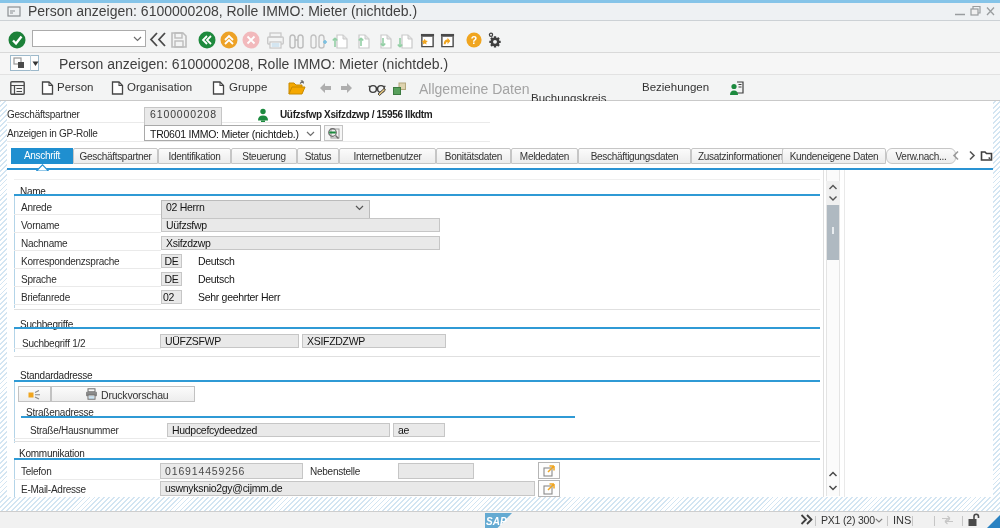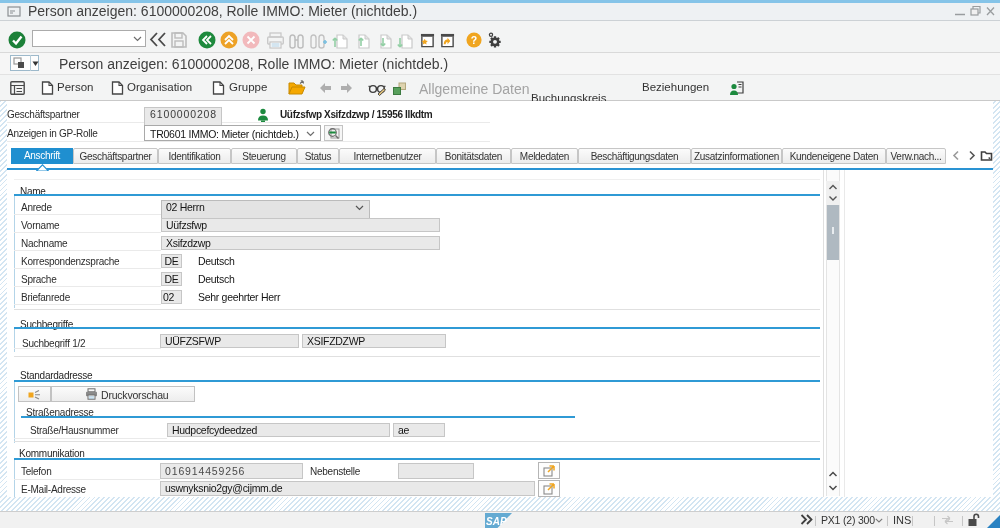--- a/index.html
+++ b/index.html
@@ -217,23 +217,23 @@
 
 <div class="abs" style="left:11px;top:148px;width:62px;height:16px;background:#1f8fd0;color:#fff;font-size:10px;letter-spacing:-0.3px;text-align:center;line-height:16px;">Anschrift</div>
 <div class="tab" style="left:73px;width:85px;">Geschäftspartner</div>
 <div class="tab" style="left:158px;width:73px;">Identifikation</div>
 <div class="tab" style="left:231px;width:66px;">Steuerung</div>
 <div class="tab" style="left:297px;width:42px;">Status</div>
 <div class="tab" style="left:339px;width:97px;">Internetbenutzer</div>
 <div class="tab" style="left:436px;width:75px;">Bonitätsdaten</div>
 <div class="tab" style="left:511px;width:67px;">Meldedaten</div>
 <div class="tab" style="left:578px;width:113px;">Beschäftigungsdaten</div>
-<div class="tab" style="left:691px;width:91px;">Zusatzinformationen</div>
+<div class="tab" style="left:691px;width:99px;">Zusatzinformationen</div>
 <div class="tab" style="left:782px;width:104px;">Kundeneigene Daten</div>
-<div class="tab" style="left:886px;width:60px;">Verw.nach...</div>
+<div class="tab" style="left:886px;width:70px;border-radius:6px;">Verw.nach...</div>
 <svg class="abs" style="left:951px;top:150px;" width="10" height="11" viewBox="0 0 10 11">
     <path d="M7 1.5 L3 5.5 L7 9.5" stroke="#9a9a9a" stroke-width="1.6" fill="none"></path>
   </svg>
 <svg class="abs" style="left:967px;top:150px;" width="10" height="11" viewBox="0 0 10 11">
     <path d="M3 1.5 L7 5.5 L3 9.5" stroke="#555" stroke-width="1.6" fill="none"></path>
   </svg>
 <svg class="abs" style="left:980px;top:149px;" width="13" height="13" viewBox="0 0 13 13">
  <path d="M1.5 3 H5 L6.5 4.5 H11.5 V11 H1.5 Z" fill="none" stroke="#3f3f3f" stroke-width="1.6"></path>
  <path d="M8 9 L11 11 L9.5 8 Z" fill="#3f3f3f"></path>
 </svg>

